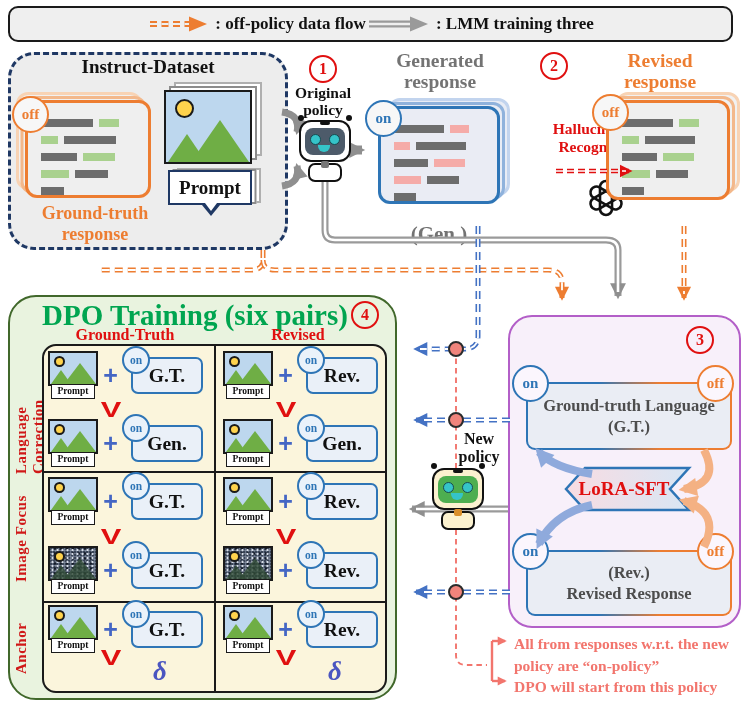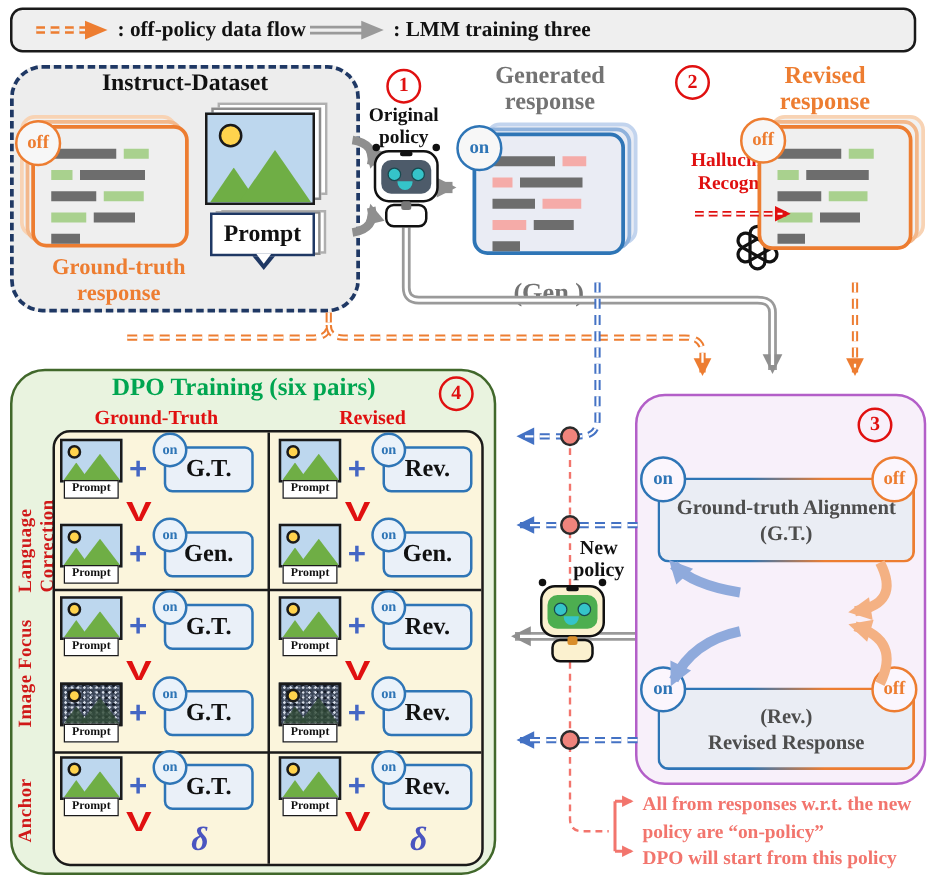--- a/index.html
+++ b/index.html
@@ -2,21 +2,21 @@
 <html><head>
 <meta charset="utf-8">
 <style>
   html,body{margin:0;padding:0;background:#fff}
   #canvas{position:relative;width:745px;height:707px;background:#fff;overflow:hidden;
           font-family:"Liberation Serif",serif;font-weight:bold;color:#111}
   .abs{position:absolute}
   .ctr{text-align:center}
   
   #legend{left:8px;top:6px;width:725px;height:36px;background:#EFEFEF;border:2.5px solid #1a1a1a;
-          border-radius:10px;display:flex;align-items:center;justify-content:flex-start;padding:4px 16px;box-sizing:border-box}
+          border-radius:10px;display:flex;align-items:center;justify-content:center;padding:4px 16px;box-sizing:border-box}
   .leg-item{display:flex;align-items:center;gap:6px;font-size:17px}
   
   .stepnum{width:24px;height:24px;border:2.3px solid #E01010;border-radius:50%;color:#E01010;
            display:flex;align-items:center;justify-content:center;font-size:16px;background:transparent}
   
   #idbox{left:8px;top:52px;width:280px;height:198px;border:3px dashed #1F3864;border-radius:26px;background:#EDEDED;box-sizing:border-box}
   
   .layer{position:absolute;inset:0;border:3px solid;border-radius:12px;background:#F1F1F1}
   .cardmain{position:absolute;inset:0;border:3px solid;border-radius:12px;background:#EFEFEF}
   .bigbadge{position:absolute;width:33px;height:33px;border-radius:50%;border:2.6px solid;background:#F7F7F7;
@@ -255,21 +255,21 @@
           </div>
         <div class="brow">
             <span class="b bg" style="width:24%"></span>
           </div>
       </div>
     </div>
     <div class="bigbadge t-orange" style="left:-14px;top:-6px;border-color:#ED7D31">off</div>
   </div>
 
   <div class="abs" id="dpobox"></div>
-  <div class="abs ctr t-green" style="left:40px;top:299px;width:310px;font-size:20px">DPO Training (six pairs)</div>
+  <div class="abs ctr t-green" style="left:40px;top:299px;width:310px;font-size:29px">DPO Training (six pairs)</div>
   <div class="abs stepnum" style="left:351px;top:301px">4</div>
   <div class="abs ctr t-red" style="left:66px;top:326px;width:118px;font-size:16px">Ground-Truth</div>
   <div class="abs ctr t-red" style="left:256px;top:326px;width:84px;font-size:16px">Revised</div>
   <div class="vlabel" style="left:13px;top:350px;height:124px">Language Correction</div>
   <div class="vlabel" style="left:13px;top:480px;height:118px">Image Focus</div>
   <div class="vlabel" style="left:13px;top:604px;height:88px">Anchor</div>
 
   <div class="abs" id="dpogrid">
     <div class="gridline" style="left:170px;top:0;width:2.3px;height:100%"></div>
     <div class="gridline" style="left:0;top:125px;width:100%;height:2.3px"></div>
@@ -439,26 +439,38 @@
   </div>
   <div class="vmark" style="left:272px;top:645px">V</div>
   <div class="delta" style="left:317px;top:656px">δ</div>
 
   <div class="abs" id="opbox"></div>
   <div class="abs ctr t-purple" style="left:535px;top:321px;width:160px;font-size:19.5px;line-height:22px">
   </div>
   <div class="abs stepnum" style="left:686px;top:326px">3</div>
 
   <div class="opcard" style="left:526px;top:382px;width:202px;height:64px">
-    <span>Ground-truth Alignment</span>
+    <span>Ground-truth Language</span>
     <span>(G.T.)</span>
   </div>
   <div class="opbadge" style="left:512px;top:365px;border-color:#2E75B6;color:#2E75B6">on</div>
   <div class="opbadge t-orange" style="left:697px;top:365px;border-color:#ED7D31">off</div>
 
+  <div class="abs" style="left:564px;top:466px;width:128px;height:46px">
+    <svg width="128" height="46">
+      <defs>
+        <linearGradient id="lg" x1="0" y1="0" x2="1" y2="0">
+          <stop offset="0" stop-color="#F9DCE2"></stop>
+            <stop offset="1" stop-color="#D8E6F4"></stop>
+        </linearGradient>
+      </defs>
+      <polygon points="2,23 21,2 125,2 106,23 125,44 21,44" fill="url(#lg)" stroke="#2E75B6" stroke-width="2.5"></polygon>
+    </svg>
+    <div class="abs t-red ctr" style="left:8px;top:0;width:104px;font-size:19px;line-height:46px">LoRA-SFT</div>
+  </div>
 
   <div class="opcard" style="left:526px;top:550px;width:202px;height:62px">
     <span>(Rev.)</span>
     <span>Revised Response</span>
   </div>
   <div class="opbadge" style="left:512px;top:533px;border-color:#2E75B6;color:#2E75B6">on</div>
   <div class="opbadge t-orange" style="left:697px;top:533px;border-color:#ED7D31">off</div>
 
   <div class="abs ctr" style="left:446px;top:430px;width:66px;font-size:16px;line-height:18px;z-index:40">
     <span style="display:block">New</span>

